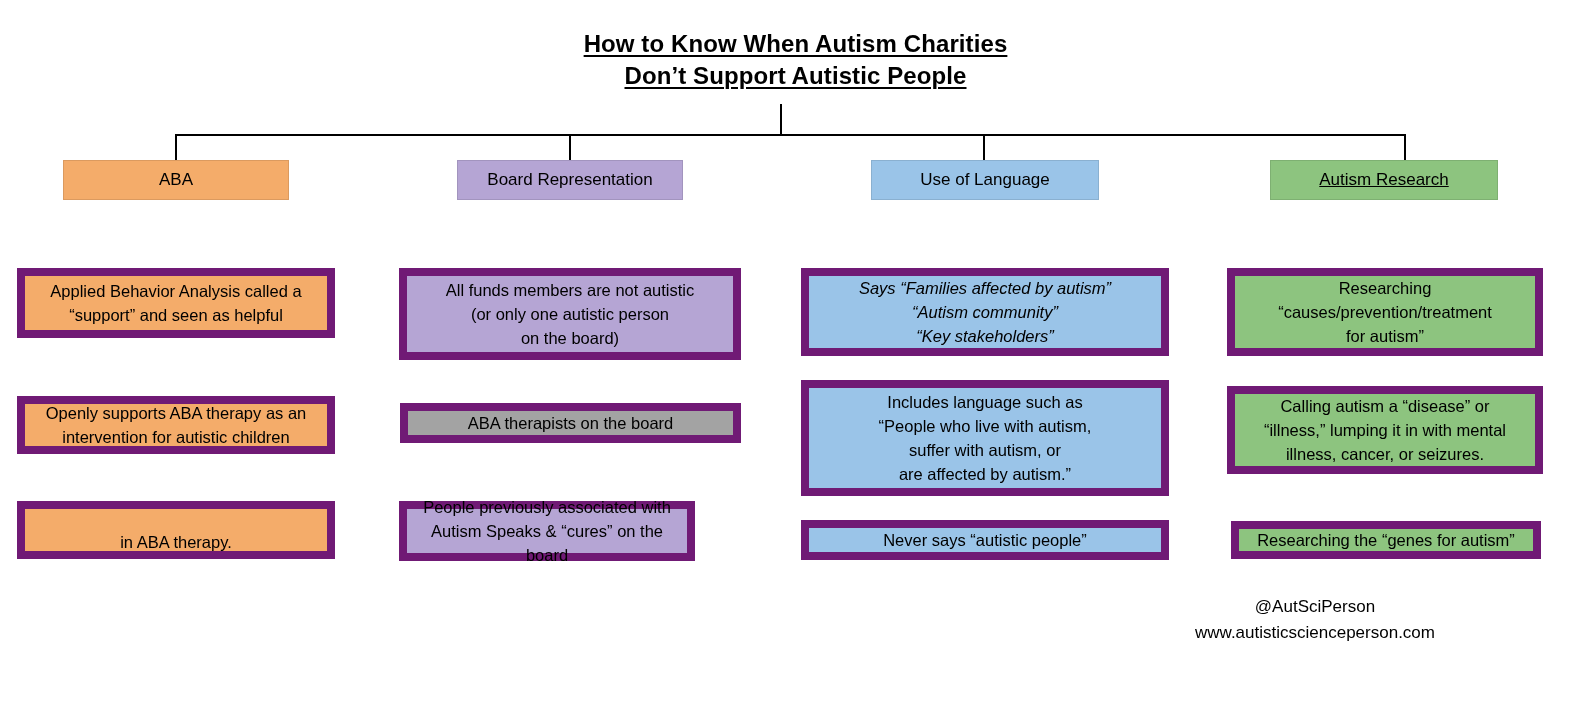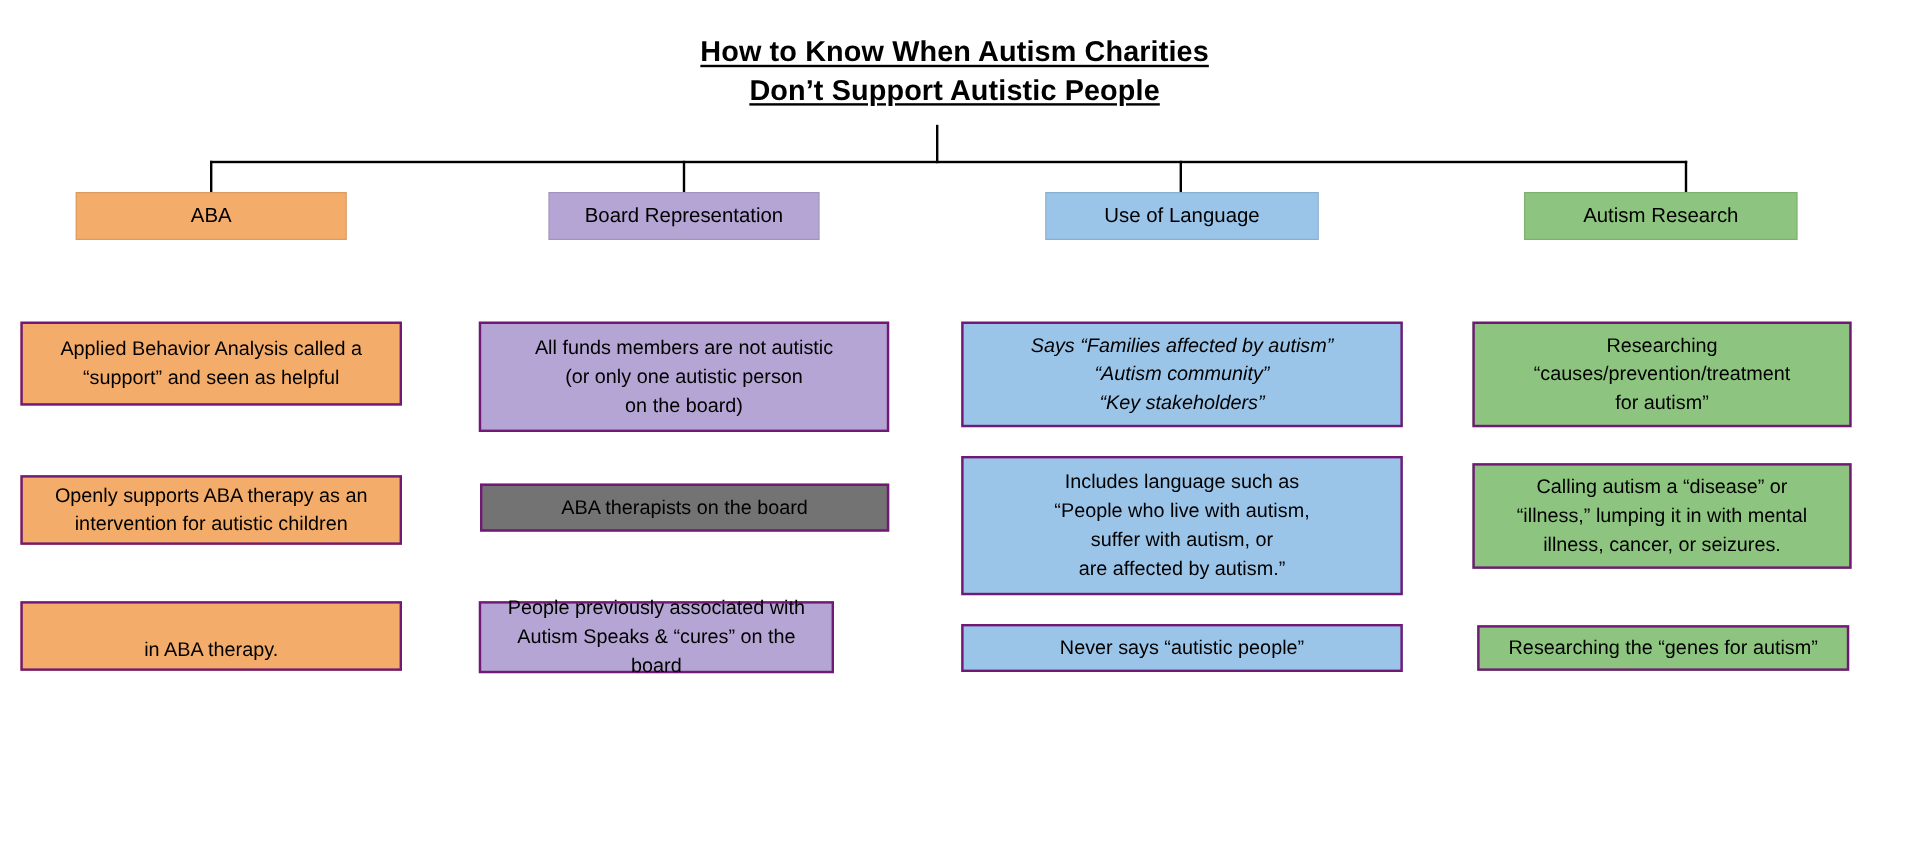--- a/index.html
+++ b/index.html
@@ -71,21 +71,21 @@
     white-space: nowrap;
   }
 
   .items {
     position: relative;
     margin-top: 0;
   }
 
   .item-box {
     position: absolute;
-    border: 2px solid #701a75;
+    border: 8px solid #701a75;
     display: flex;
     align-items: center;
     justify-content: center;
     text-align: center;
     font-size: 16.5px;
     line-height: 24px;
     padding: 4px 8px;
   }
   .item-box .txt { display: block; width: 100%; }
 
@@ -149,21 +149,21 @@
       <span>Board Representation</span>
     </div>
     <div class="items">
       <div class="item-box" style="background:#b5a5d4; left:-58px; top:68px; width:342px; height:92px;">
         <span class="txt">
           <span>All funds members are not autistic</span><br>
           <span>(or only one autistic person</span><br>
           <span>on the board)</span>
         </span>
       </div>
-      <div class="item-box" style="background:#737373; left:-57px; top:203px; width:341px; height:40px;">
+      <div class="item-box" style="background:#a3a3a3; left:-57px; top:203px; width:341px; height:40px;">
         <span class="txt">
           <span>ABA therapists on the board</span>
         </span>
       </div>
       <div class="item-box" style="background:#b5a5d4; left:-58px; top:301px; width:296px; height:60px;">
         <span class="txt">
           <span>People previously associated with</span><br>
           <span>Autism Speaks &amp; “cures” on the board</span>
         </span>
       </div>
@@ -191,21 +191,21 @@
         </span>
       </div>
       <div class="item-box" style="background:#9ac4e8; left:-70px; top:320px; width:368px; height:40px;">
         <span class="txt">
           <span>Never says “autistic people”</span>
         </span>
       </div>
     </div>
   </div>
 
-  <div class="column" style="left:1270px; width:228px;">
+  <div class="column" style="left:1270px; width:228px;text-decoration:underline;">
     <div class="cat-header" style="background:#8dc47f;">
       <span>Autism Research</span>
     </div>
     <div class="items">
       <div class="item-box" style="background:#8dc47f; right:-45px; top:68px; width:316px; height:88px;">
         <span class="txt">
           <span>Researching</span><br>
           <span>“causes/prevention/treatment</span><br>
           <span>for autism”</span>
         </span>
@@ -218,14 +218,18 @@
         </span>
       </div>
       <div class="item-box" style="background:#8dc47f; right:-43px; top:321px; width:310px; height:38px;">
         <span class="txt">
           <span>Researching the “genes for autism”</span>
         </span>
       </div>
     </div>
   </div>
 
+  <div class="footer">
+    <div>@AutSciPerson</div>
+    <div>www.autisticscienceperson.com</div>
+  </div>
 
 </div>
 
 </body></html>

